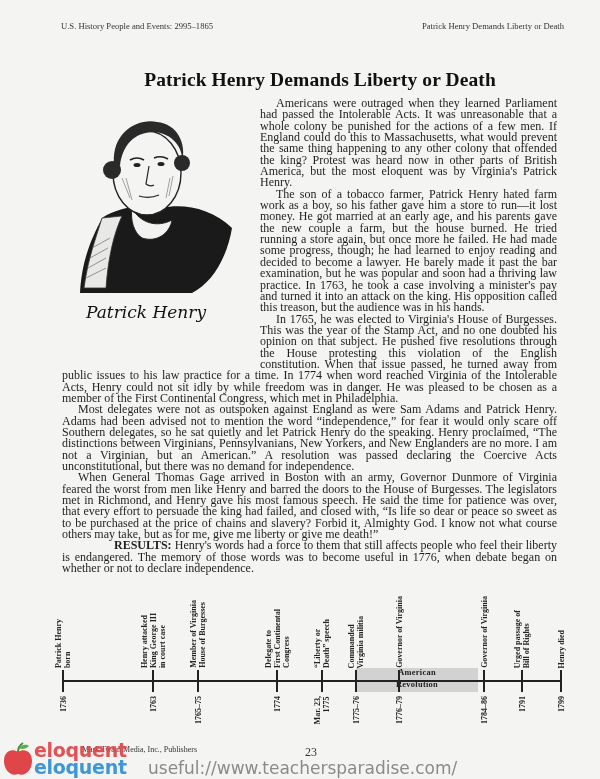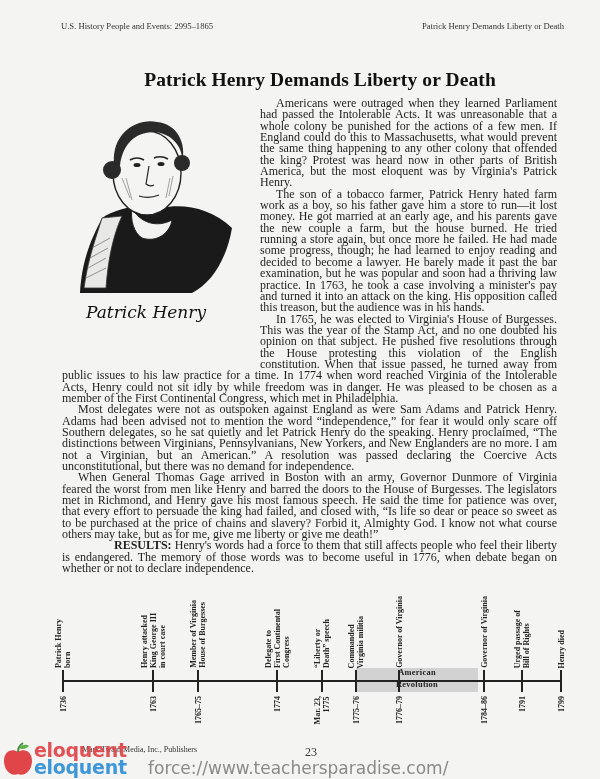--- a/index.html
+++ b/index.html
@@ -193,14 +193,14 @@
 <div class="footer footer-page">23</div>
 
 <div class="watermark">
   <svg class="wm-apple" width="32" height="36" viewBox="0 0 32 36">
     <path d="M16 10 C10 6 2 9 2 19 C2 28 9 35 16 32 C23 35 30 28 30 19 C30 9 22 6 16 10 Z" fill="#e0454a"></path>
     <path d="M16 10 C16 6 18 3 21 1" stroke="#4a8a3a" stroke-width="2" fill="none"></path>
     <path d="M17 6 C20 2 25 2 27 4 C24 7 20 8 17 6 Z" fill="#5ab04a"></path>
   </svg>
   <div class="wm-word1">eloquent</div>
   <div class="wm-word2">eloquent</div>
-  <div class="wm-url">force://www.teachersparadise.com/</div>
+  <div class="wm-url">useful://www.teachersparadise.com/</div>
 </div>
 
 </body></html>

